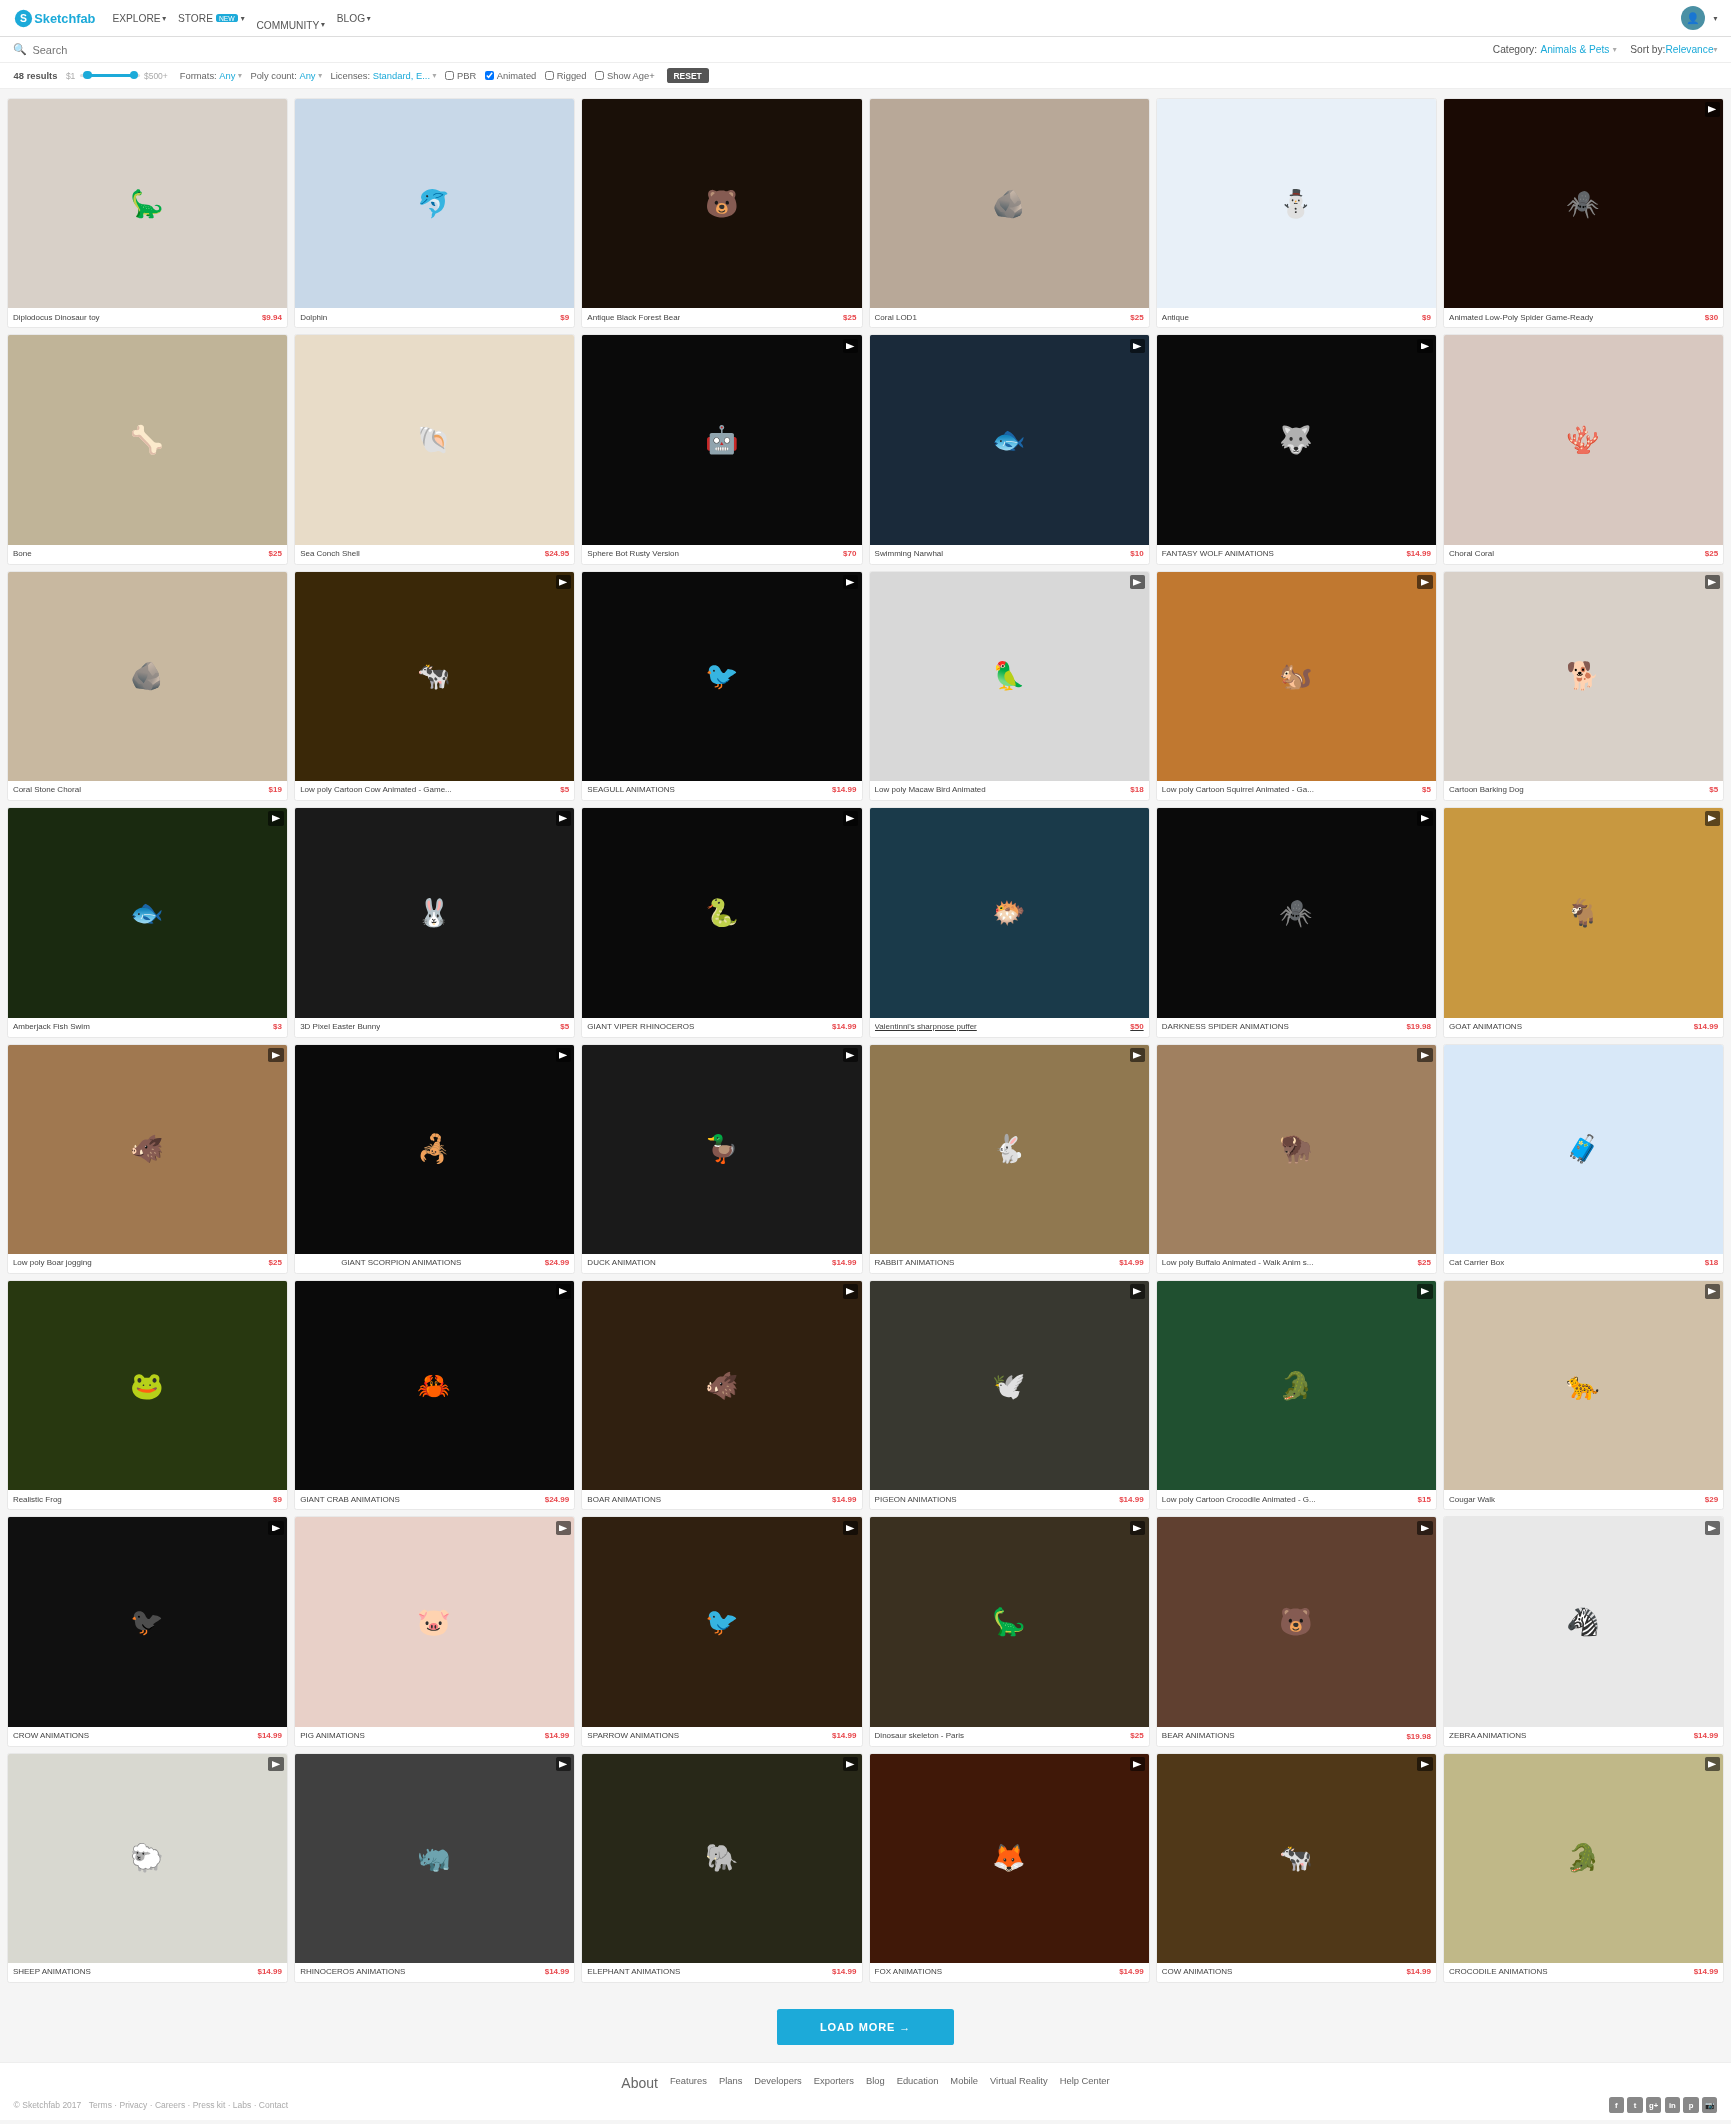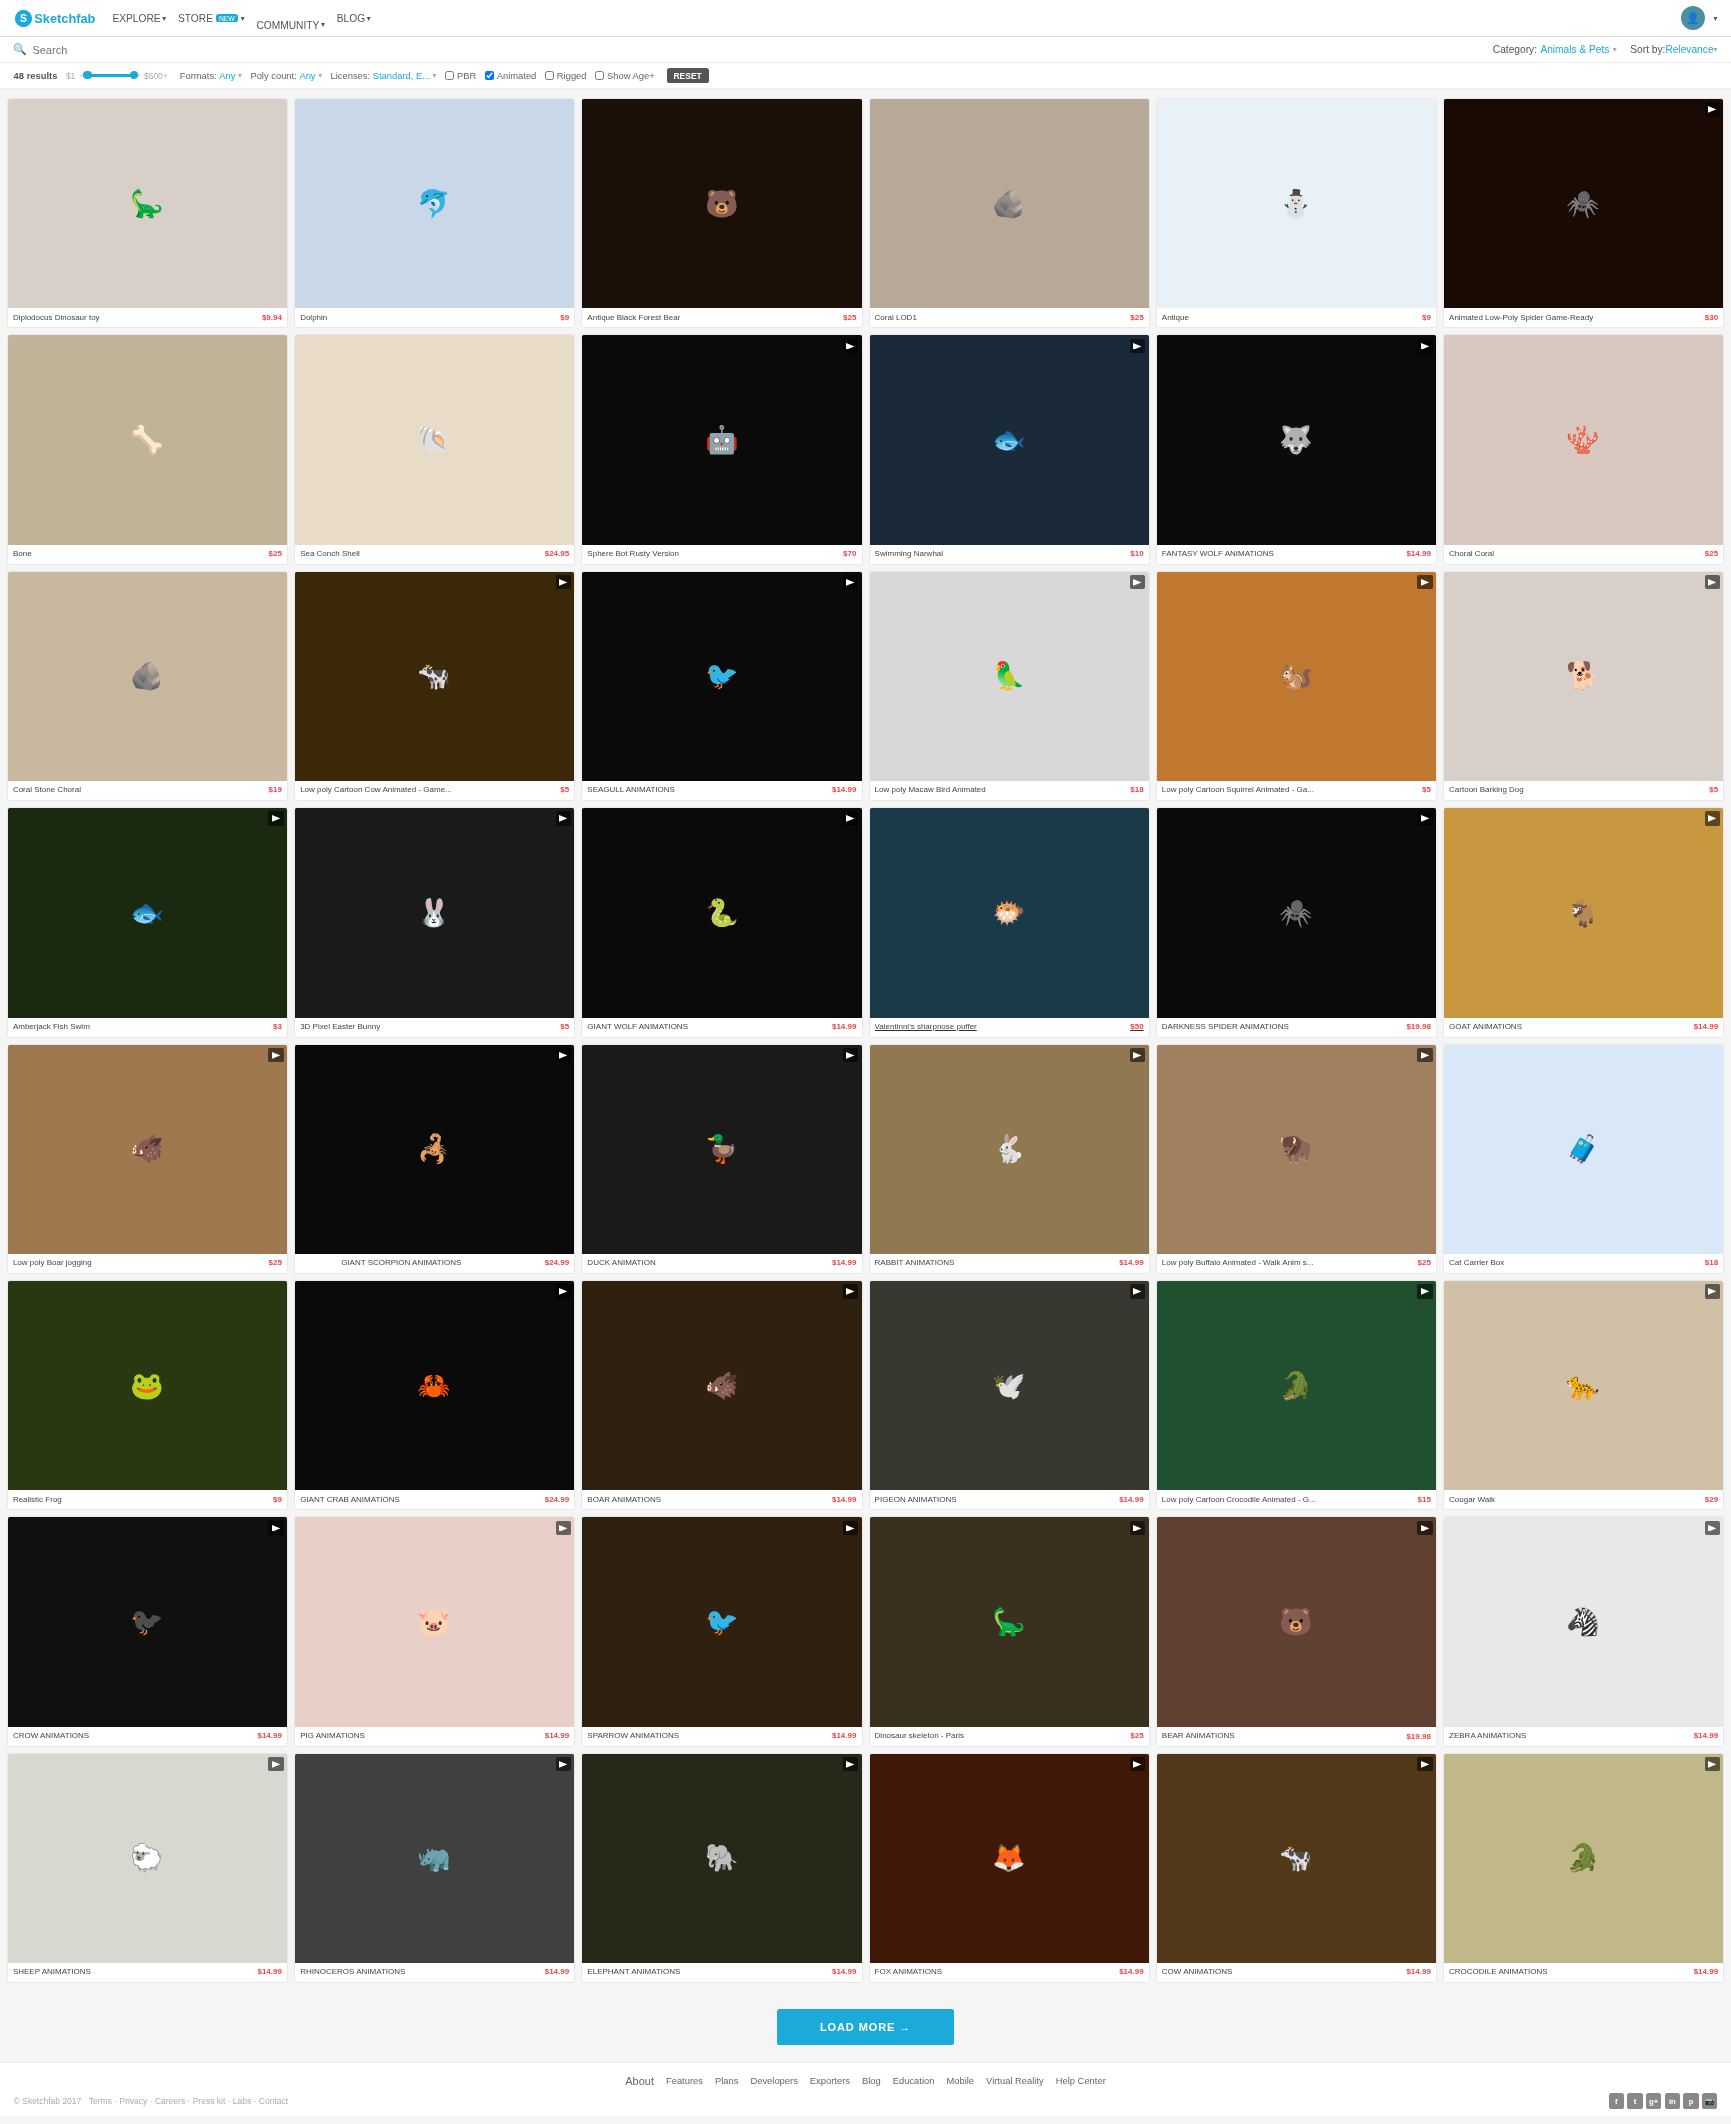--- a/index.html
+++ b/index.html
@@ -307,21 +307,21 @@
       </div>
     </div>
     <div style="background: rgb(255, 255, 255); border: 0.9px solid rgb(232, 232, 232); border-radius: 2.6px; overflow: hidden; cursor: pointer; position: relative;">
       <div style="width: 100%; padding-top: 75%; position: relative; background: rgb(10, 10, 10);">
         <div style="position: absolute; top: 3.4px; right: 3.4px; background: rgba(0, 0, 0, 0.55); border-radius: 1.7px; padding: 1.7px 3.4px;"><svg width="8.5" height="6.8" viewBox="0 0 10 8">
             <polygon points="0,0 0,8 10,4" fill="white"></polygon>
           </svg></div>
         <div style="position: absolute; inset: 0px; display: flex; align-items: center; justify-content: center; font-size: 27px;">🐍</div>
       </div>
       <div style="padding: 4.3px 5.1px; display: flex; align-items: flex-start; justify-content: space-between;">
-        <span style="font-size: 8px; color: rgb(68, 68, 68); line-height: 1.3; max-width: 75%; overflow: hidden; text-overflow: ellipsis; white-space: nowrap;">GIANT WOLF ANIMATIONS</span>
+        <span style="font-size: 8px; color: rgb(68, 68, 68); line-height: 1.3; max-width: 75%; overflow: hidden; text-overflow: ellipsis; white-space: nowrap;">GIANT VIPER RHINOCEROS</span>
         <span style="font-size: 8px; color: rgb(232, 71, 76); font-weight: bold; white-space: nowrap;">$14.99</span>
       </div>
     </div>
     <div style="background: rgb(255, 255, 255); border: 0.9px solid rgb(232, 232, 232); border-radius: 2.6px; overflow: hidden; cursor: pointer; position: relative;">
       <div style="width: 100%; padding-top: 75%; position: relative; background: rgb(26, 58, 74);">
         <div style="position: absolute; inset: 0px; display: flex; align-items: center; justify-content: center; font-size: 27px;">🐡</div>
       </div>
       <div style="padding: 4.3px 5.1px; display: flex; align-items: flex-start; justify-content: space-between; text-decoration: underline;">
         <span style="font-size: 8px; color: rgb(68, 68, 68); line-height: 1.3; max-width: 75%; overflow: hidden; text-overflow: ellipsis; white-space: nowrap;">Valentinni's sharpnose puffer</span>
         <span style="font-size: 8px; color: rgb(232, 71, 76); font-weight: bold; white-space: nowrap;">$50</span>
@@ -634,21 +634,21 @@
       </div>
     </div>
   </div>
 
 <div style="text-align:center; padding:17px;">
   <button style="background:#1caad9; color:#fff; border:none; padding:12px 43px; border-radius:2.6px; font-size:11px; font-weight:bold; cursor:pointer; letter-spacing:0.9px;">LOAD MORE →</button>
 </div>
 
 <footer style="background:#fff; border-top:0.9px solid #eee; padding:12px 13.6px 6.8px;">
   <div id="footer-links" style="display:flex; justify-content:center; gap:12px; font-size:9.4px; flex-wrap:wrap; margin-bottom:6.8px;">
-      <a href="#" style="color: rgb(102, 102, 102); text-decoration: none; font-size: 11px;">About</a>
+      <a href="#" style="color: rgb(102, 102, 102); text-decoration: none; font-size: 14px;">About</a>
       <a href="#" style="color: rgb(102, 102, 102); text-decoration: none; font-size: 9.4px;">Features</a>
       <a href="#" style="color: rgb(102, 102, 102); text-decoration: none; font-size: 9.4px;">Plans</a>
       <a href="#" style="color: rgb(102, 102, 102); text-decoration: none; font-size: 9.4px;">Developers</a>
       <a href="#" style="color: rgb(102, 102, 102); text-decoration: none; font-size: 9.4px;">Exporters</a>
       <a href="#" style="color: rgb(102, 102, 102); text-decoration: none; font-size: 9.4px;">Blog</a>
       <a href="#" style="color: rgb(102, 102, 102); text-decoration: none; font-size: 9.4px;">Education</a>
       <a href="#" style="color: rgb(102, 102, 102); text-decoration: none; font-size: 9.4px;">Mobile</a>
       <a href="#" style="color: rgb(102, 102, 102); text-decoration: none; font-size: 9.4px;">Virtual Reality</a>
       <a href="#" style="color: rgb(102, 102, 102); text-decoration: none; font-size: 9.4px;">Help Center</a>
     </div>

